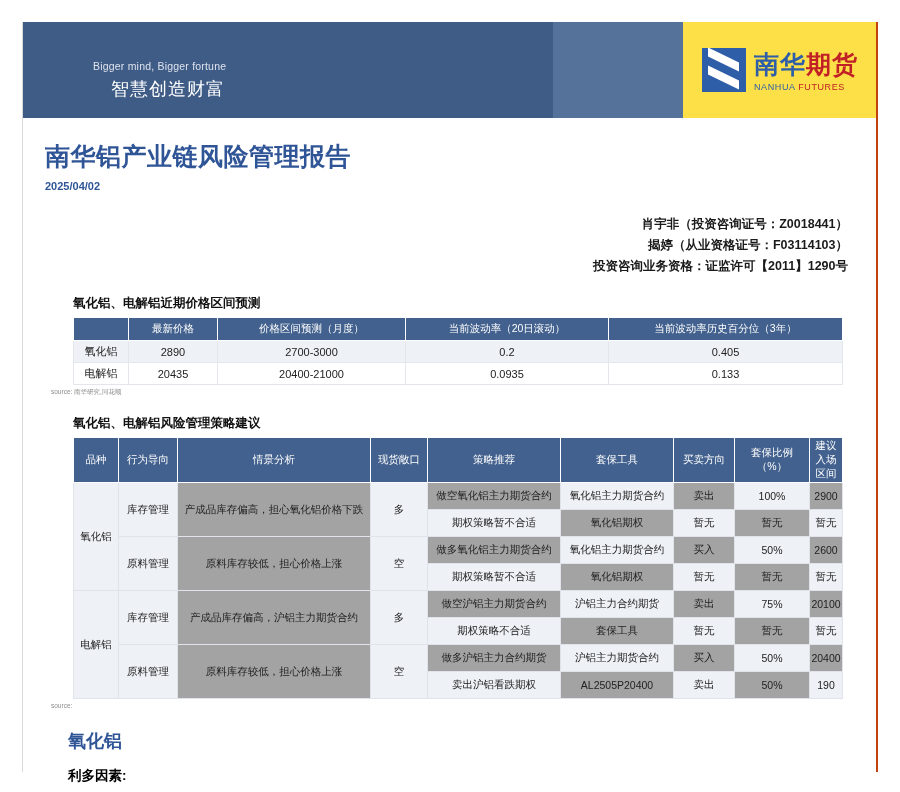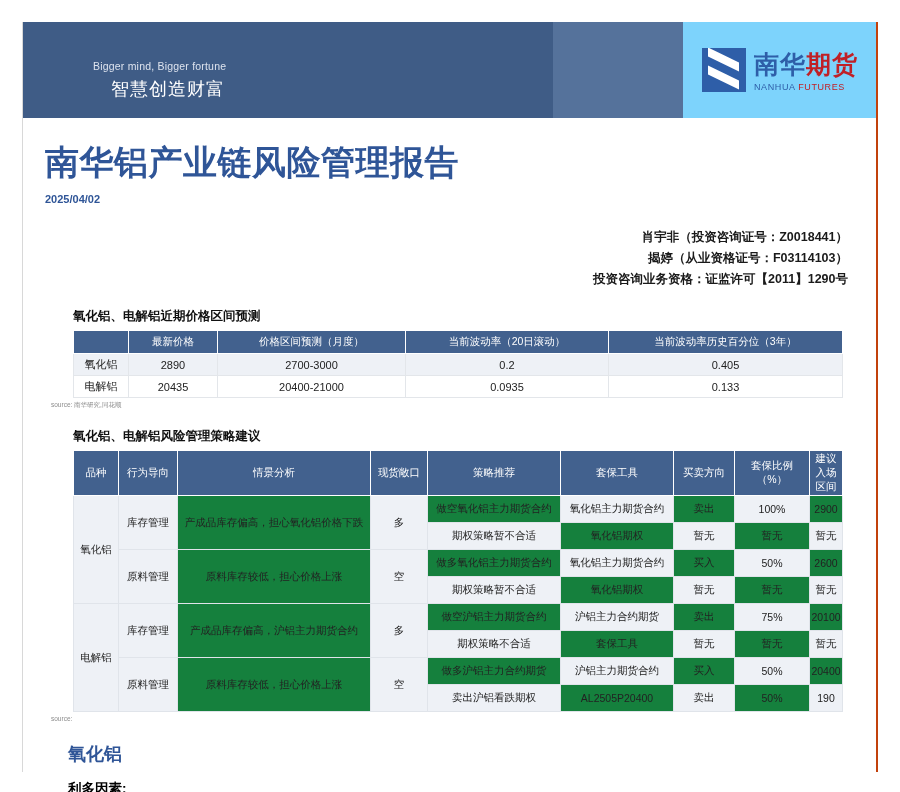--- a/index.html
+++ b/index.html
@@ -38,21 +38,21 @@
     flex: 0 0 530px;
     background: #3f5c86;
     position: relative;
   }
   .banner-mid {
     flex: 0 0 130px;
     background: #55729b;
   }
   .banner-right {
     flex: 1 1 auto;
-    background: #7dd3fc;
+    background: #fde047;
     position: relative;
     padding-left: 44px;
   }
   .slogan {
     position: absolute;
     left: 70px;
     top: 38px;
     color: #e9edf4;
   }
   .slogan .en {
@@ -111,21 +111,21 @@
     margin-top: 1px;
   }
   .logo-text .en .b1 { color: #2e5ea8; }
   .logo-text .en .b2 { color: #c02026; }
 
   
   .title-wrap {
     padding: 22px 0 0 22px;
   }
   h1.doc-title {
-    font-size: 34px;
+    font-size: 25px;
     font-weight: bold;
     color: #2f5597;
     margin: 0;
     letter-spacing: .5px;
   }
   .doc-date {
     font-size: 11px;
     font-weight: bold;
     color: #2f5597;
     margin-top: 7px;
@@ -196,21 +196,21 @@
     font-weight: normal;
     height: 20px;
     border: 1px solid #ffffff;
     font-size: 10.5px;
   }
   .tbl2 td {
     height: 24px;
     text-align: center;
     border: 1px solid #e0e4ea;
     color: #222;
-    background: #15803d;
+    background: #a3a3a3;
     font-size: 10.5px;
   }
   .tbl2 td.shade { background: #eef1f6; }
 
   
   h2.sub {
     font-size: 18px;
     color: #2f5597;
     font-weight: bold;
     margin: 20px 0 0 45px;

